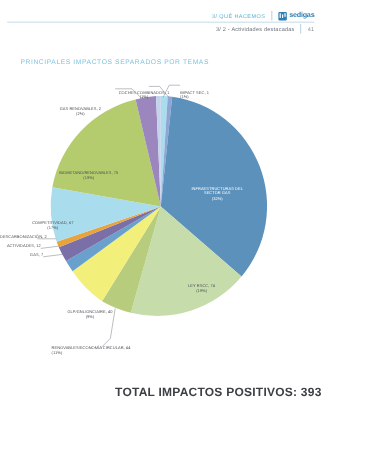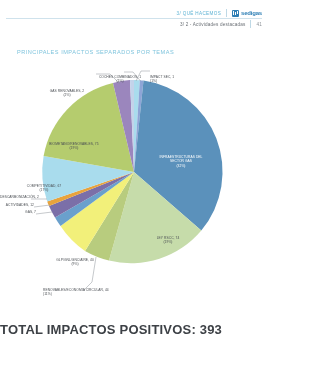--- a/index.html
+++ b/index.html
@@ -102,22 +102,22 @@
   .lbl.inside{color:#ffffff;}
   .lbl.dark{color:#4a4e53;}
   .lbl-c{text-align:center;}
   .lbl-r{text-align:right;}
   .lbl-l{text-align:left;}
 
   
   .total{
     position:absolute;
     left:0;right:0;top:322px;
-    text-align:left;
-    font-size:13px;
+    text-align:right;
+    font-size:10px;
     font-weight:bold;
     color:#3d4146;
     letter-spacing:.2px;
   }
 </style>
 </head>
 <body>
 
 <div class="page">
 

